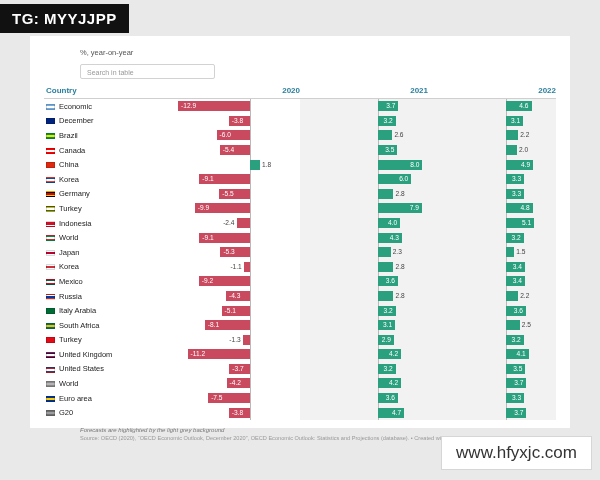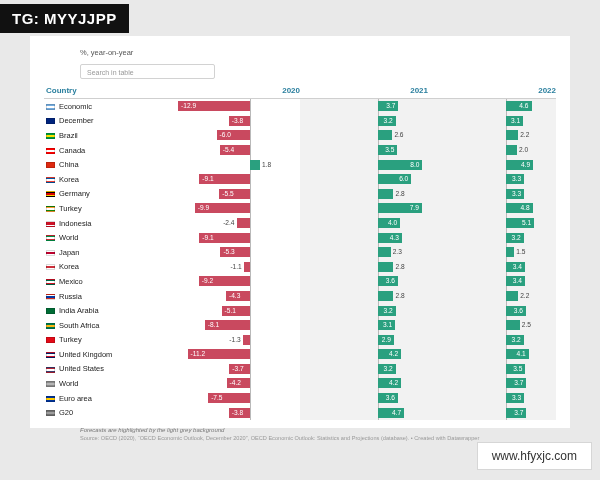--- a/index.html
+++ b/index.html
@@ -14,21 +14,21 @@
     position:absolute;left:0;top:4px;
     background:#111;color:#fff;
     font-size:15px;font-weight:bold;
     padding:6px 12px;
     letter-spacing:.5px;
     z-index:20;
   }
   .wm{
     position:absolute;right:8px;bottom:10px;
     background:#fff;color:#333;
-    font-size:12px;
+    font-size:17px;
     padding:6px 14px;
     border:1px solid #d6d6d6;
     z-index:20;
   }
   .card{
     position:absolute;
     left:30px;top:36px;
     width:540px;height:392px;
     background:#fff;
     box-sizing:border-box;
@@ -519,21 +519,21 @@
           <td>
             <div class="cell shade">
               <div class="zero" style="left: 77.913px;"></div>
               <div class="bar pos out" style="width: 12.2435px; left: 77.913px;">
                 <span style="color: rgb(68, 68, 68); right: auto; left: 14.2435px;">2.2</span>
               </div>
             </div>
           </td>
         </tr>
         <tr>
-          <td class="country"><span class="flag" style="background: linear-gradient(rgb(0, 108, 53) 0px, rgb(0, 108, 53) 33%, rgb(0, 108, 53) 33%, rgb(0, 108, 53) 66%, rgb(0, 108, 53) 66%, rgb(0, 108, 53) 100%);"></span><span>India Arabia</span></td>
+          <td class="country"><span class="flag" style="background: linear-gradient(rgb(0, 108, 53) 0px, rgb(0, 108, 53) 33%, rgb(0, 108, 53) 33%, rgb(0, 108, 53) 66%, rgb(0, 108, 53) 66%, rgb(0, 108, 53) 100%);"></span><span>Italy Arabia</span></td>
           <td>
             <div class="cell">
               <div class="zero" style="left: 77.913px;"></div>
               <div class="bar neg" style="width: 28.3826px; left: 49.5304px;">
                 <span>-5.1</span>
               </div>
             </div>
           </td>
           <td>
             <div class="cell shade">

